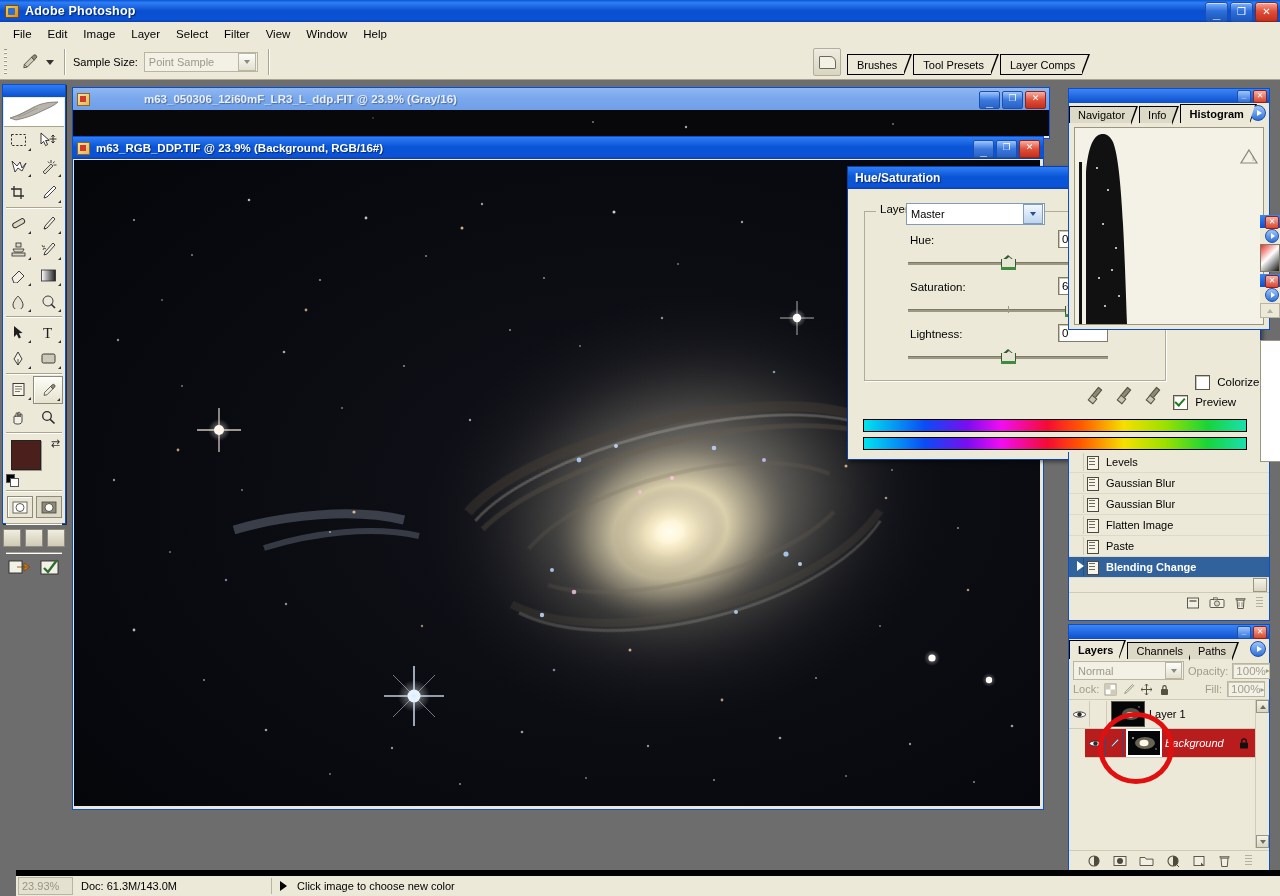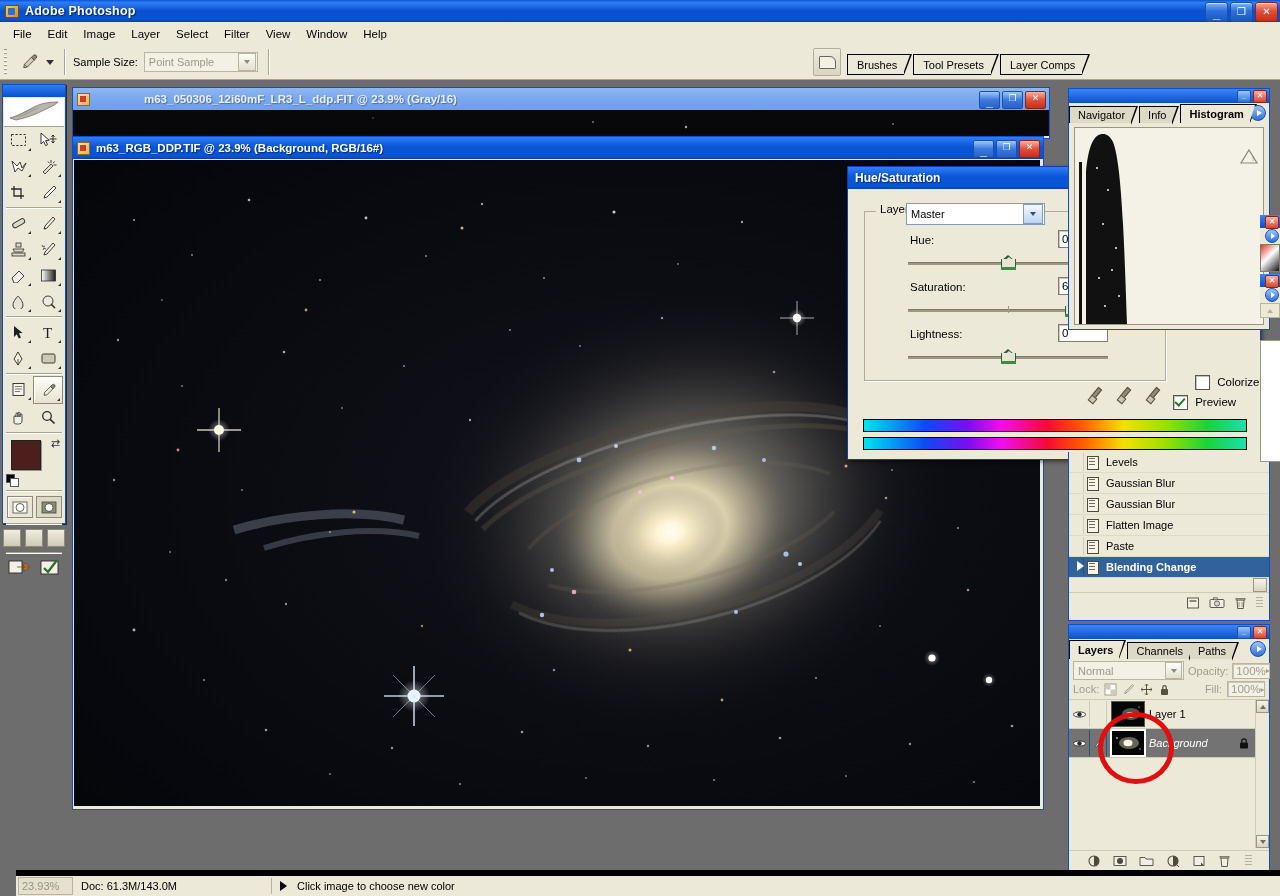--- a/index.html
+++ b/index.html
@@ -177,21 +177,21 @@
     border-left:5px solid #fff;margin-left:2px;}
   .hrow{height:20px;display:flex;align-items:center;background:#ece9d8;border-bottom:1px solid #dedaca;}
   .hrow.sel{background:#31629c;color:#fff;font-weight:bold;}
   .hicon{width:14px;height:14px;margin:0 6px 0 2px;position:relative;flex:0 0 auto;}
   .hicon:before{content:"";position:absolute;left:1px;top:1px;width:10px;height:12px;background:#f7f5ea;
     border:1px solid #4d4a3c;}
   .hicon:after{content:"";position:absolute;left:3px;top:3px;width:6px;height:1px;background:#6f6c5a;
     box-shadow:0 3px 0 #6f6c5a,0 6px 0 #6f6c5a;}
   .hstate{width:14px;height:18px;border-right:1px solid #cfcbb9;flex:0 0 auto;}
   .layerrow{height:28px;display:flex;align-items:center;border-bottom:1px solid #cfcbb9;}
-  .layerrow.sel{background:#737373;}
+  .layerrow.sel{background:#b91c1c;margin-left:16px;}
   .layerrow.sel .lname{color:#fff;}
   .eye{width:20px;height:26px;display:flex;align-items:center;justify-content:center;
     border-right:1px solid #cfcbb9;flex:0 0 auto;}
   .lthumb{width:32px;height:24px;border:1px solid #5a5749;margin:0 4px;background:#000;
     position:relative;overflow:hidden;flex:0 0 auto;}
   .lname{font-size:11px;}
   .dimtxt{color:#a09d8b;}
   .footrow{height:20px;display:flex;align-items:center;justify-content:flex-end;gap:9px;
     padding-right:6px;background:#ece9d8;border-top:1px solid #cfcbb9;}
 

